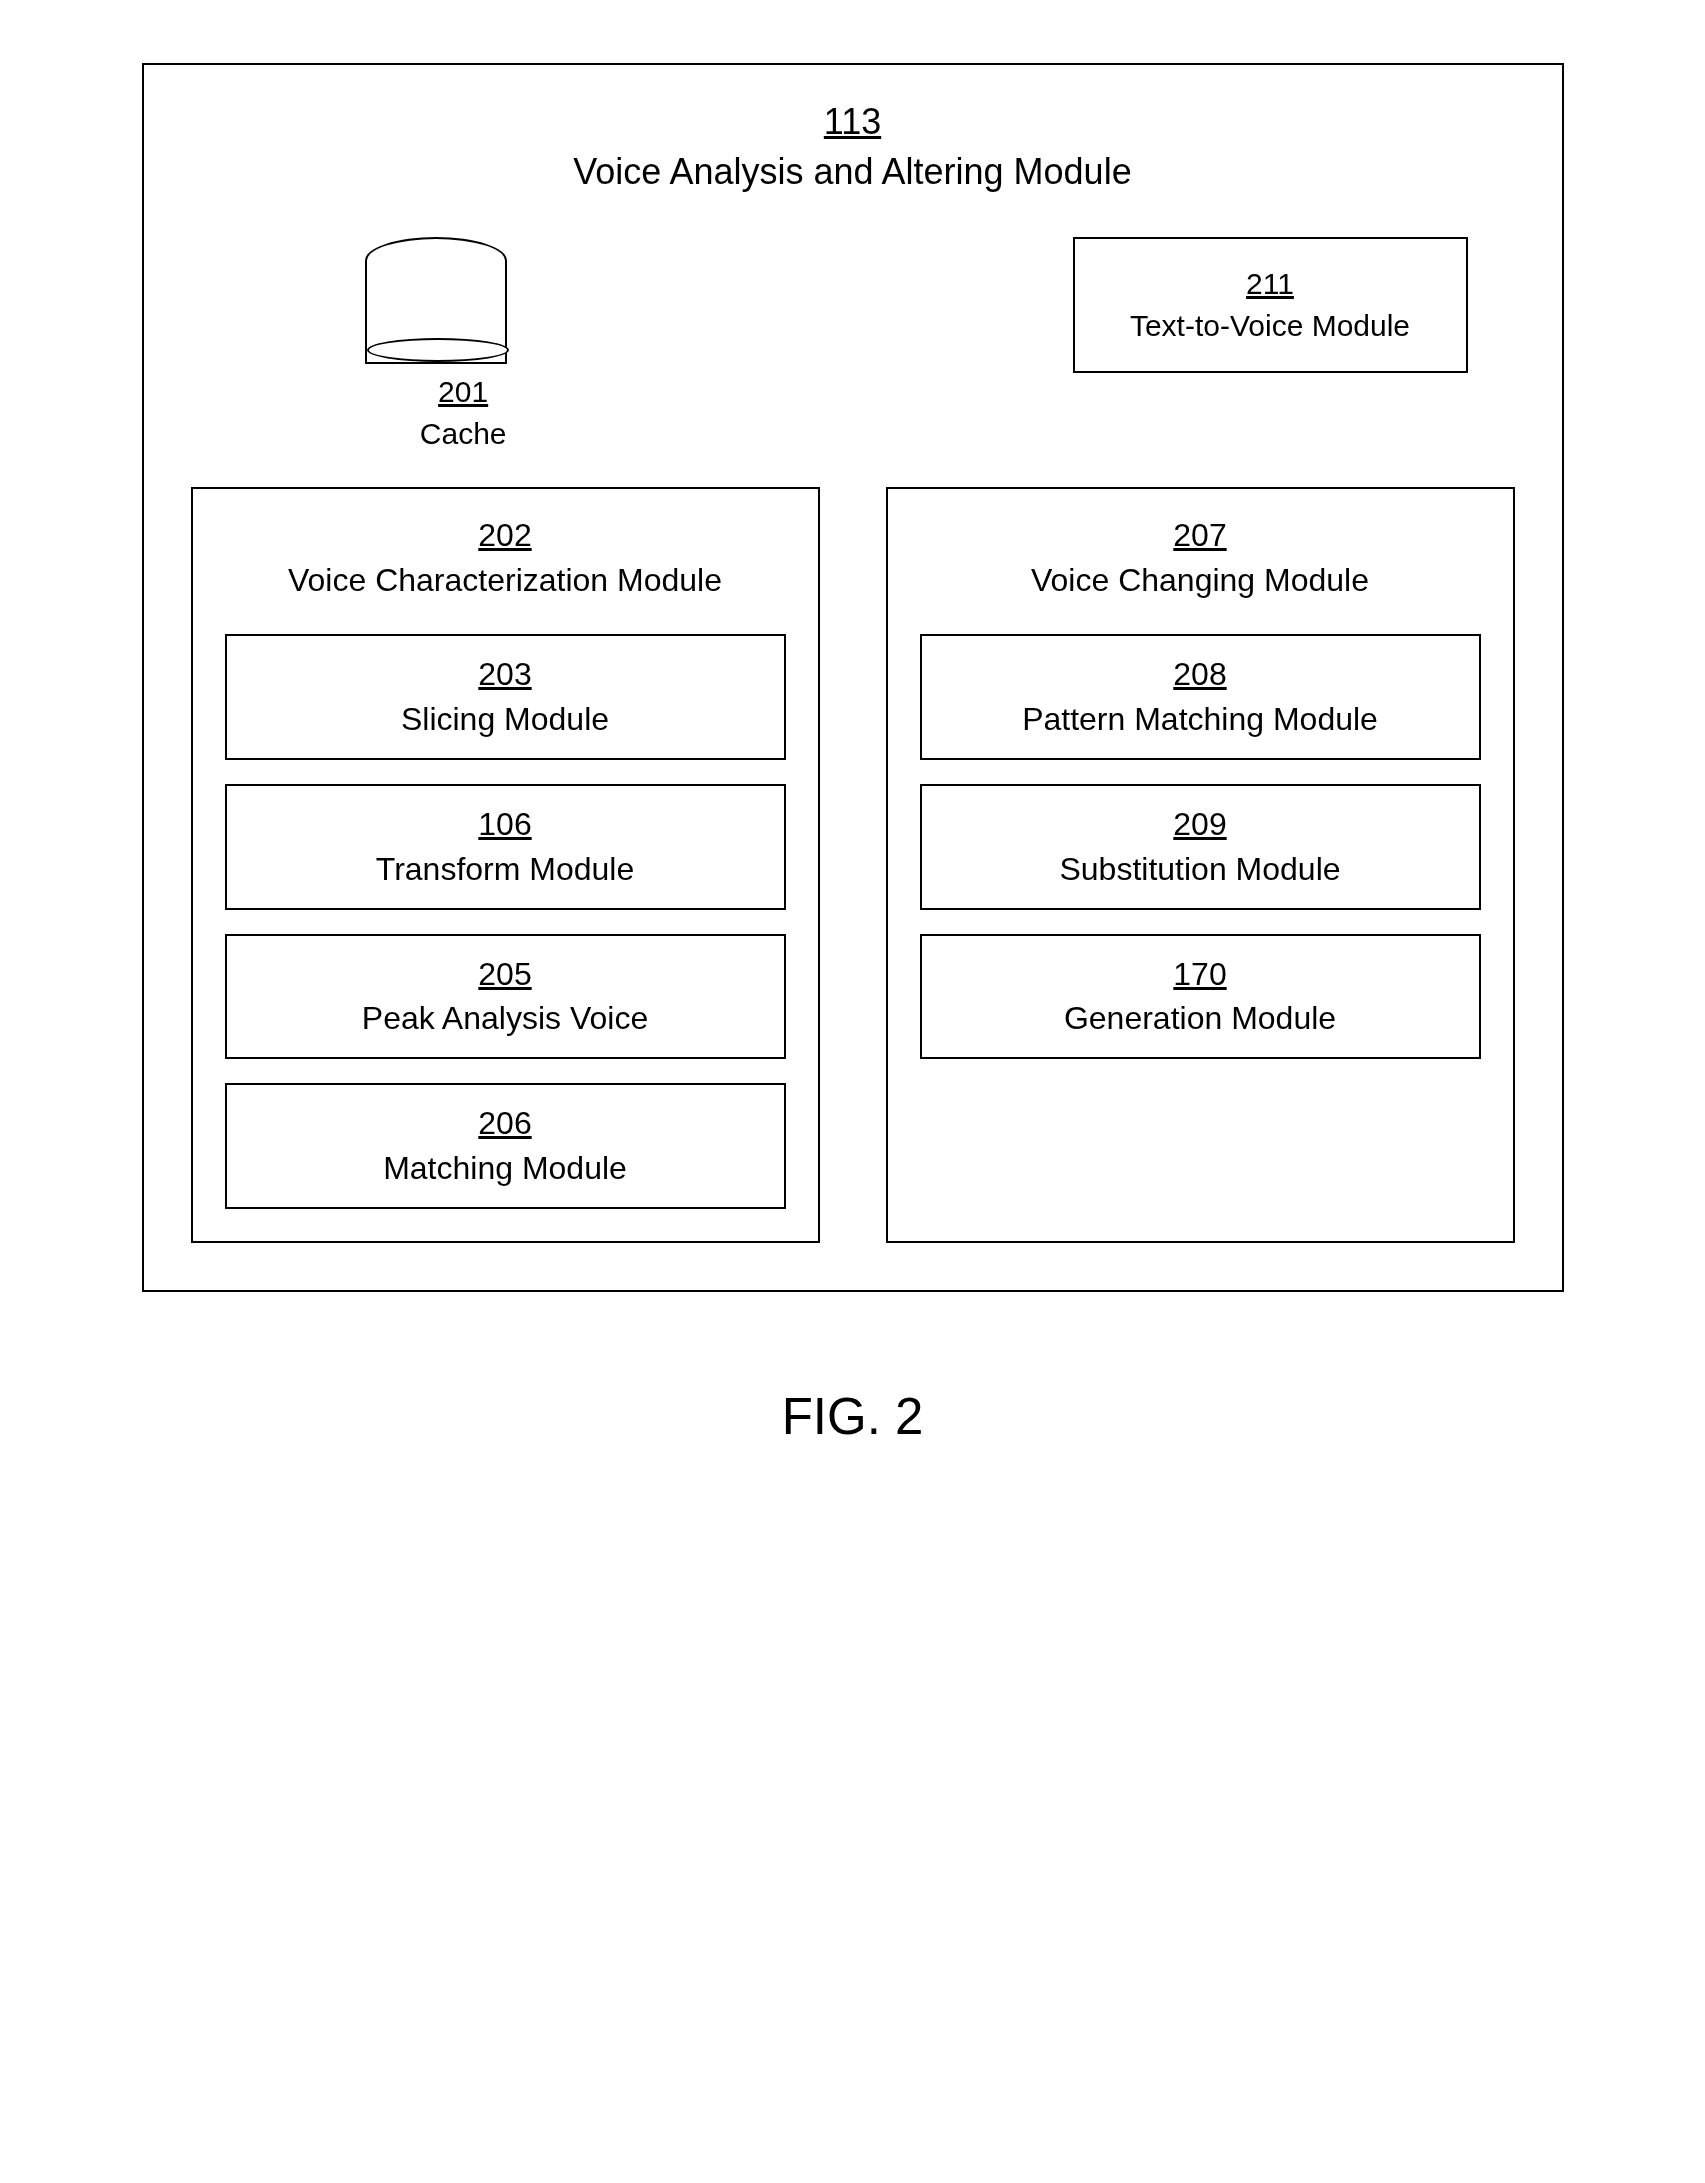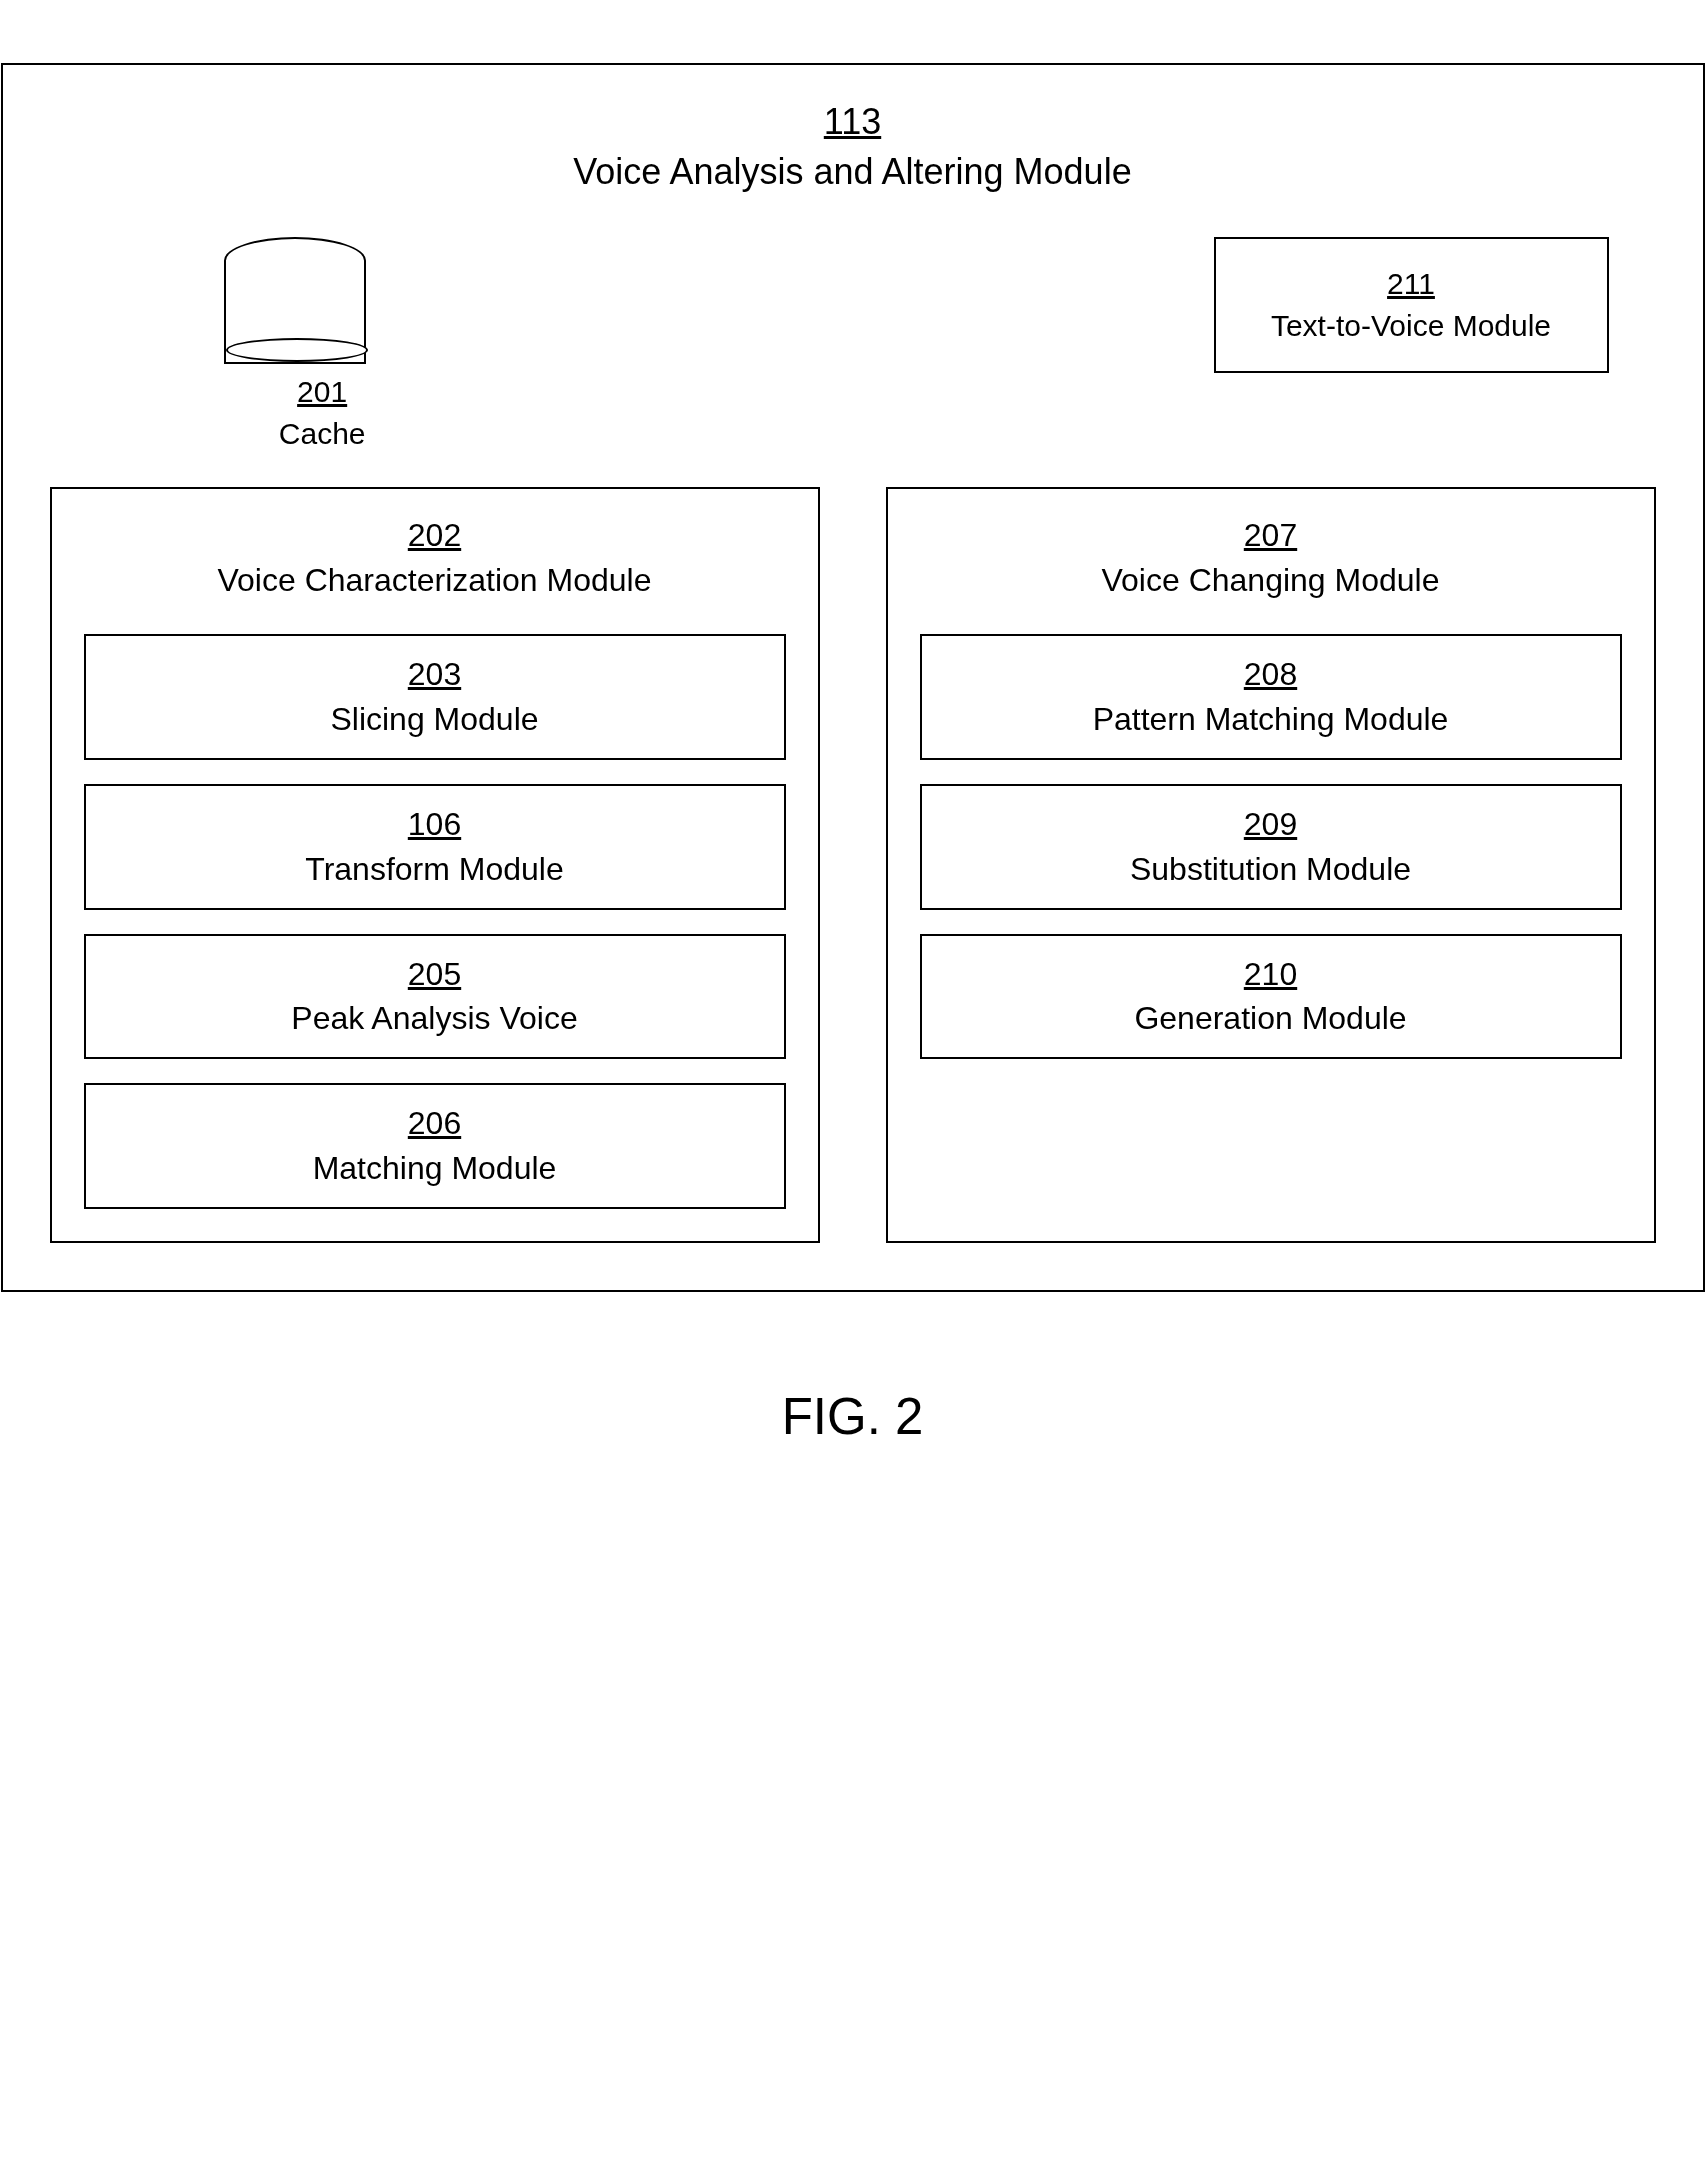--- a/index.html
+++ b/index.html
@@ -17,21 +17,21 @@
     .diagram-container {
       width: 1501px;
       display: flex;
       flex-direction: column;
       align-items: center;
     }
 
     
     .main-box {
       border: 2.4px solid #000;
-      width: 1704px;
+      width: 1422px;
       padding: 32px 47px 47px 47px;
       position: relative;
     }
 
     .main-title {
       text-align: center;
       font-size: 36px;
       line-height: 1.4;
       margin-bottom: 39px;
     }
@@ -274,21 +274,21 @@
 
         <div class="module-box">
           <div class="module-label">
             <span class="ref-num">209</span>
             <span>Substitution Module</span>
           </div>
         </div>
 
         <div class="module-box">
           <div class="module-label">
-            <span class="ref-num">210</span>
+            <span class="ref-num">170</span>
             <span>Generation Module</span>
           </div>
         </div>
 
       </div>
 
     </div>
 
   </div>
 

